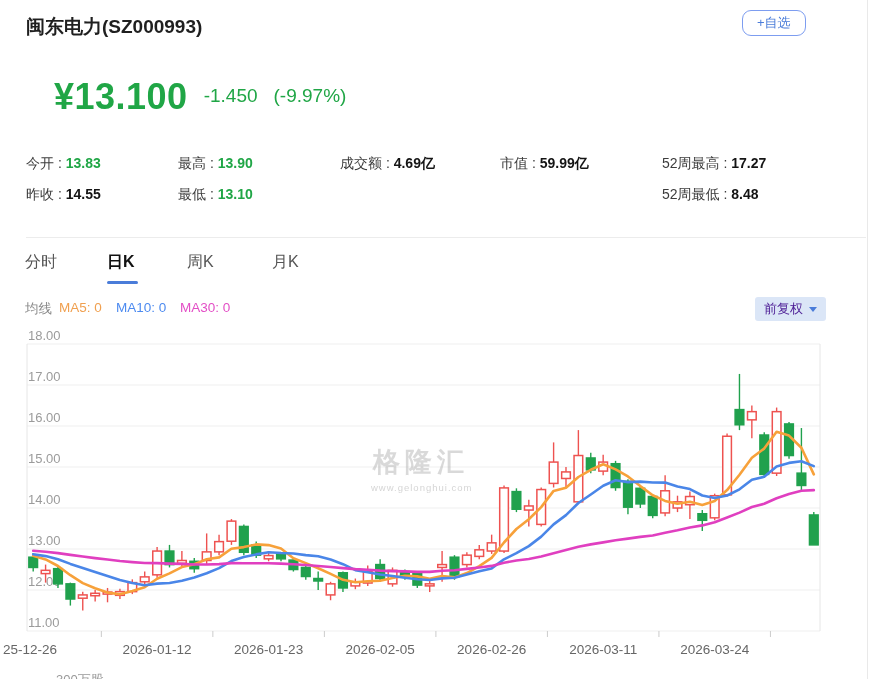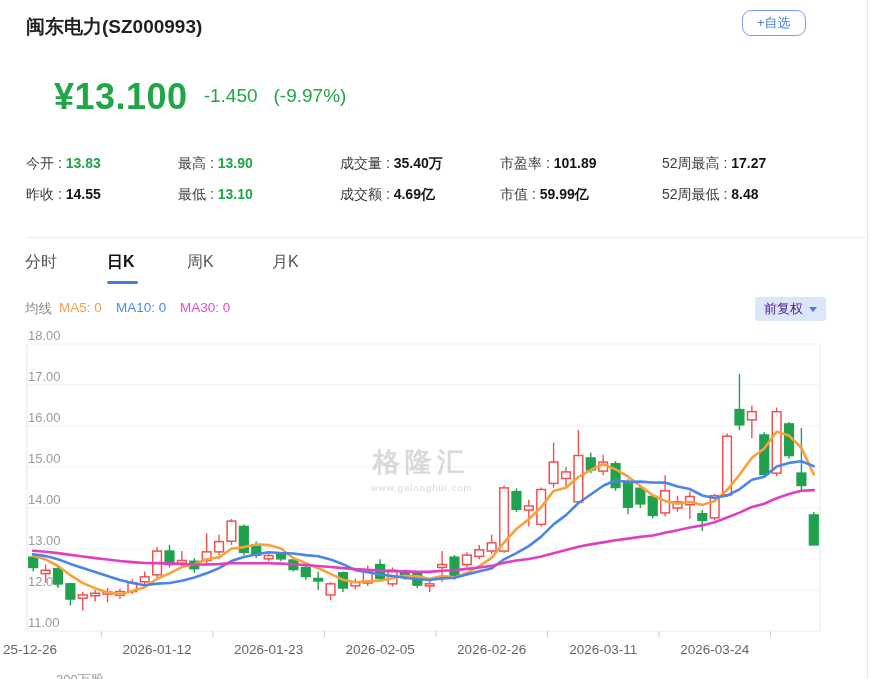--- a/index.html
+++ b/index.html
@@ -69,25 +69,23 @@
   <div class="stats" id="stats">
       <div class="stat-col" style="left: 26px;">
         <div class="stat-cell"><span class="stat-label">今开 : </span><span class="stat-value green">13.83</span></div>
         <div class="stat-cell"><span class="stat-label">昨收 : </span><span class="stat-value">14.55</span></div>
       </div>
       <div class="stat-col" style="left: 178px;">
         <div class="stat-cell"><span class="stat-label">最高 : </span><span class="stat-value green">13.90</span></div>
         <div class="stat-cell"><span class="stat-label">最低 : </span><span class="stat-value green">13.10</span></div>
       </div>
       <div class="stat-col" style="left: 340px;">
-        <div class="stat-cell"><span class="stat-label">成交量 : </span><span class="stat-value">35.40万</span></div>
         <div class="stat-cell"><span class="stat-label">成交额 : </span><span class="stat-value">4.69亿</span></div>
       </div>
       <div class="stat-col" style="left: 500px;">
-        <div class="stat-cell"><span class="stat-label">市盈率 : </span><span class="stat-value">101.89</span></div>
         <div class="stat-cell"><span class="stat-label">市值 : </span><span class="stat-value">59.99亿</span></div>
       </div>
       <div class="stat-col" style="left: 662px;">
         <div class="stat-cell"><span class="stat-label">52周最高 : </span><span class="stat-value">17.27</span></div>
         <div class="stat-cell"><span class="stat-label">52周最低 : </span><span class="stat-value">8.48</span></div>
       </div>
     </div>
 
   <div class="divider"></div>
 

